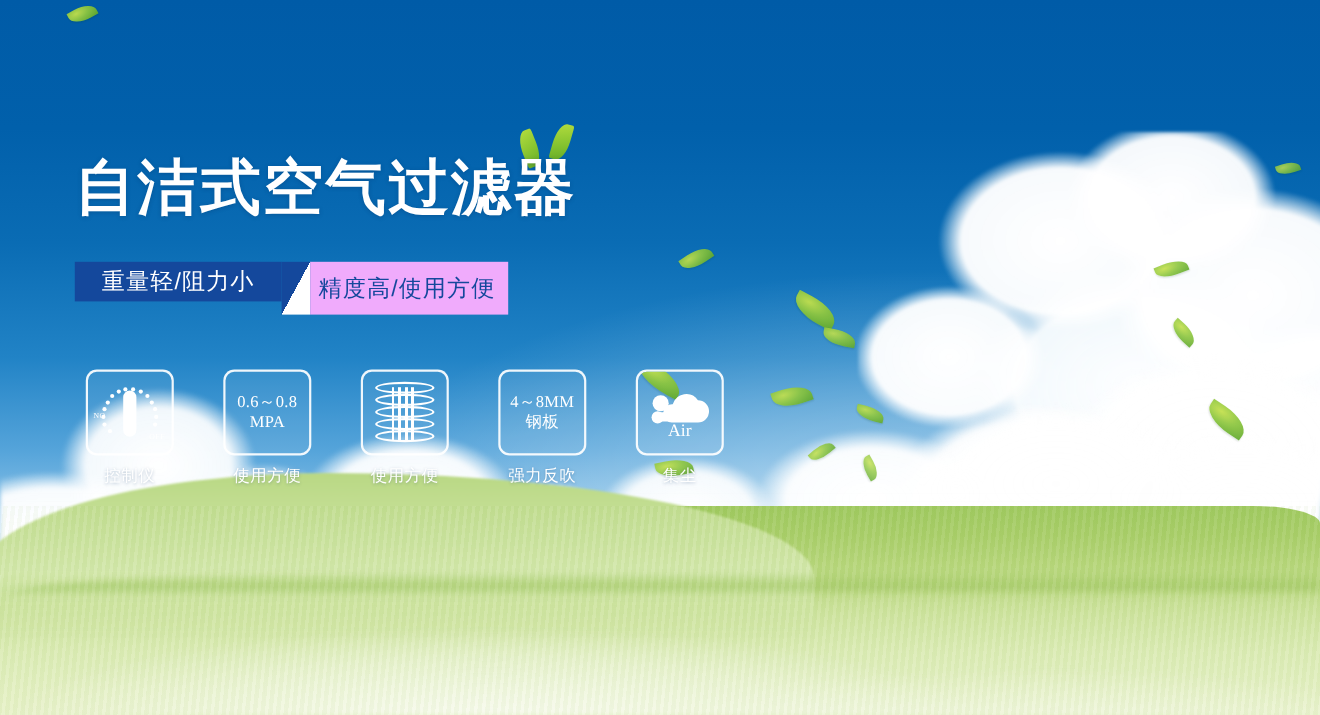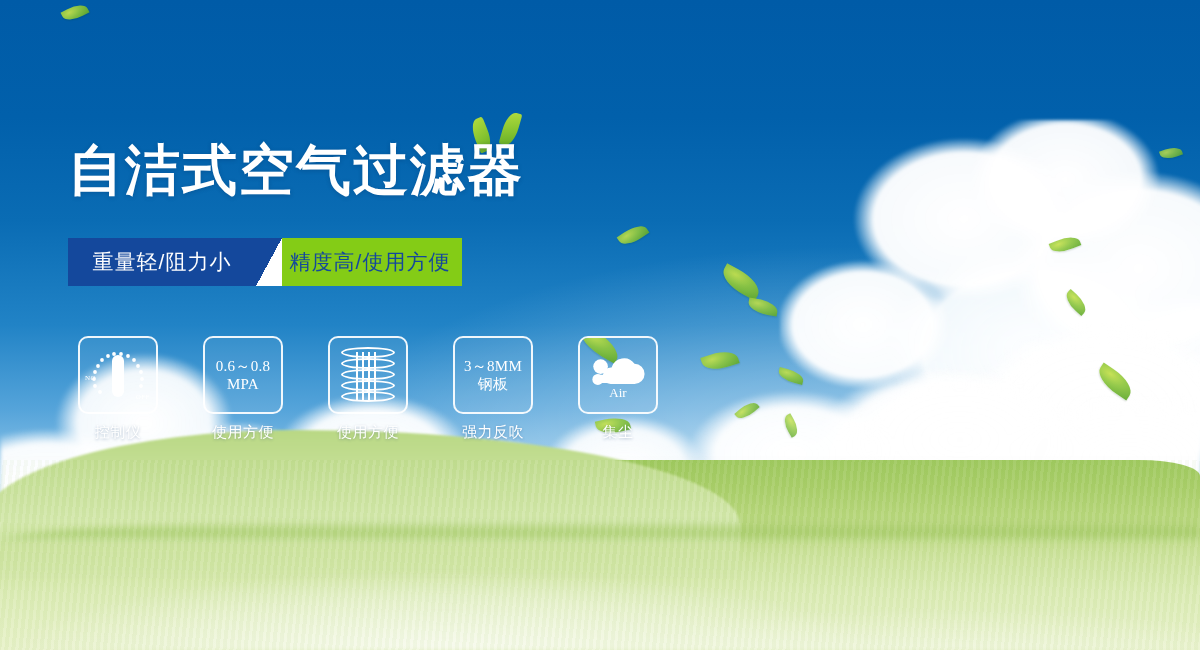--- a/index.html
+++ b/index.html
@@ -141,33 +141,33 @@
   .tl-a { left:4px; top:10px; transform:rotate(-22deg); }
   .tl-b { left:33px; top:4px; transform:rotate(16deg); }
 
   
   .sub {
     position:absolute; left:68px; top:238px;
     width:394px; height:48px;
     display:flex;
   }
   .sub-left {
-    width:188px; height:48px;
+    width:188px; height:36px;
     background:#14489c;
     color:#ffffff;
     display:flex; align-items:center; justify-content:center;
     font-size:21px; letter-spacing:1px;
   }
   .sub-wedge {
     width:26px; height:48px;
     background:linear-gradient(to bottom right, #14489c 0%, #14489c 50%, #ffffff 50%, #ffffff 100%);
   }
   .sub-right {
     flex:1; height:48px;
-    background:#84cc16;
+    background:#f0abfc;
     color:#14489c;
     display:flex; align-items:center; justify-content:center;
     font-size:21px; letter-spacing:1px;
     padding-right:4px;
   }
 
   
   .features {
     position:absolute; left:78px; top:336px;
     display:flex; gap:45px;
@@ -212,21 +212,21 @@
     position:absolute; left:0; width:54px; height:11px;
     border:2.5px solid #fff; border-radius:50%;
   }
   .bars {
     position:absolute; left:15px; top:5px; width:24px; height:48px;
     background:repeating-linear-gradient(90deg,#fff 0 2.5px, transparent 2.5px 6px);
   }
 
   
   .airicon { position:relative; width:64px; height:48px; }
-  .air-label { position:absolute; left:0; bottom:-2px; width:64px; text-align:center; font-size:13px; }
+  .air-label { position:absolute; left:0; bottom:-2px; width:64px; text-align:center; font-size:16px; }
 
   [data-name]{ -webkit-user-select:none; user-select:none; }
 </style>
 </head>
 <body>
 
 <div class="banner" data-name="product-hero-banner">
 
   <div class="sky" data-name="sky-background"></div>
   <div class="sky-glow" data-name="sky-glow-overlay"></div>
@@ -317,21 +317,21 @@
           <div class="ring" style="top:22px" data-name="filter-ring-icon"></div>
           <div class="ring" style="top:33px" data-name="filter-ring-icon"></div>
           <div class="ring" style="top:44px" data-name="filter-ring-icon"></div>
         </div>
       </div>
       <div class="feat-label" data-name="feature-label">使用方便</div>
     </div>
 
     <div class="feat" data-name="feature-item-steel-strength">
       <div class="feat-box" data-name="feature-icon-box">
-        <div class="feat-text" data-name="steel-line-1">3～8MM</div>
+        <div class="feat-text" data-name="steel-line-1">4～8MM</div>
         <div class="feat-text" data-name="steel-line-2">钢板</div>
       </div>
       <div class="feat-label" data-name="feature-label">强力反吹</div>
     </div>
 
     <div class="feat" data-name="feature-item-dust-collection">
       <div class="feat-box" data-name="feature-icon-box">
         <div class="leaf" data-name="leaf-icon" style="left:-4px; top:-4px; width:46px; height:20px; transform:rotate(28deg); opacity:.95; border-radius:0 80% 0 80%;"></div>
         <div class="airicon" data-name="air-cloud-icon">
           <svg viewBox="0 0 64 48" width="64" height="44" data-name="cloud-glyph-icon">

